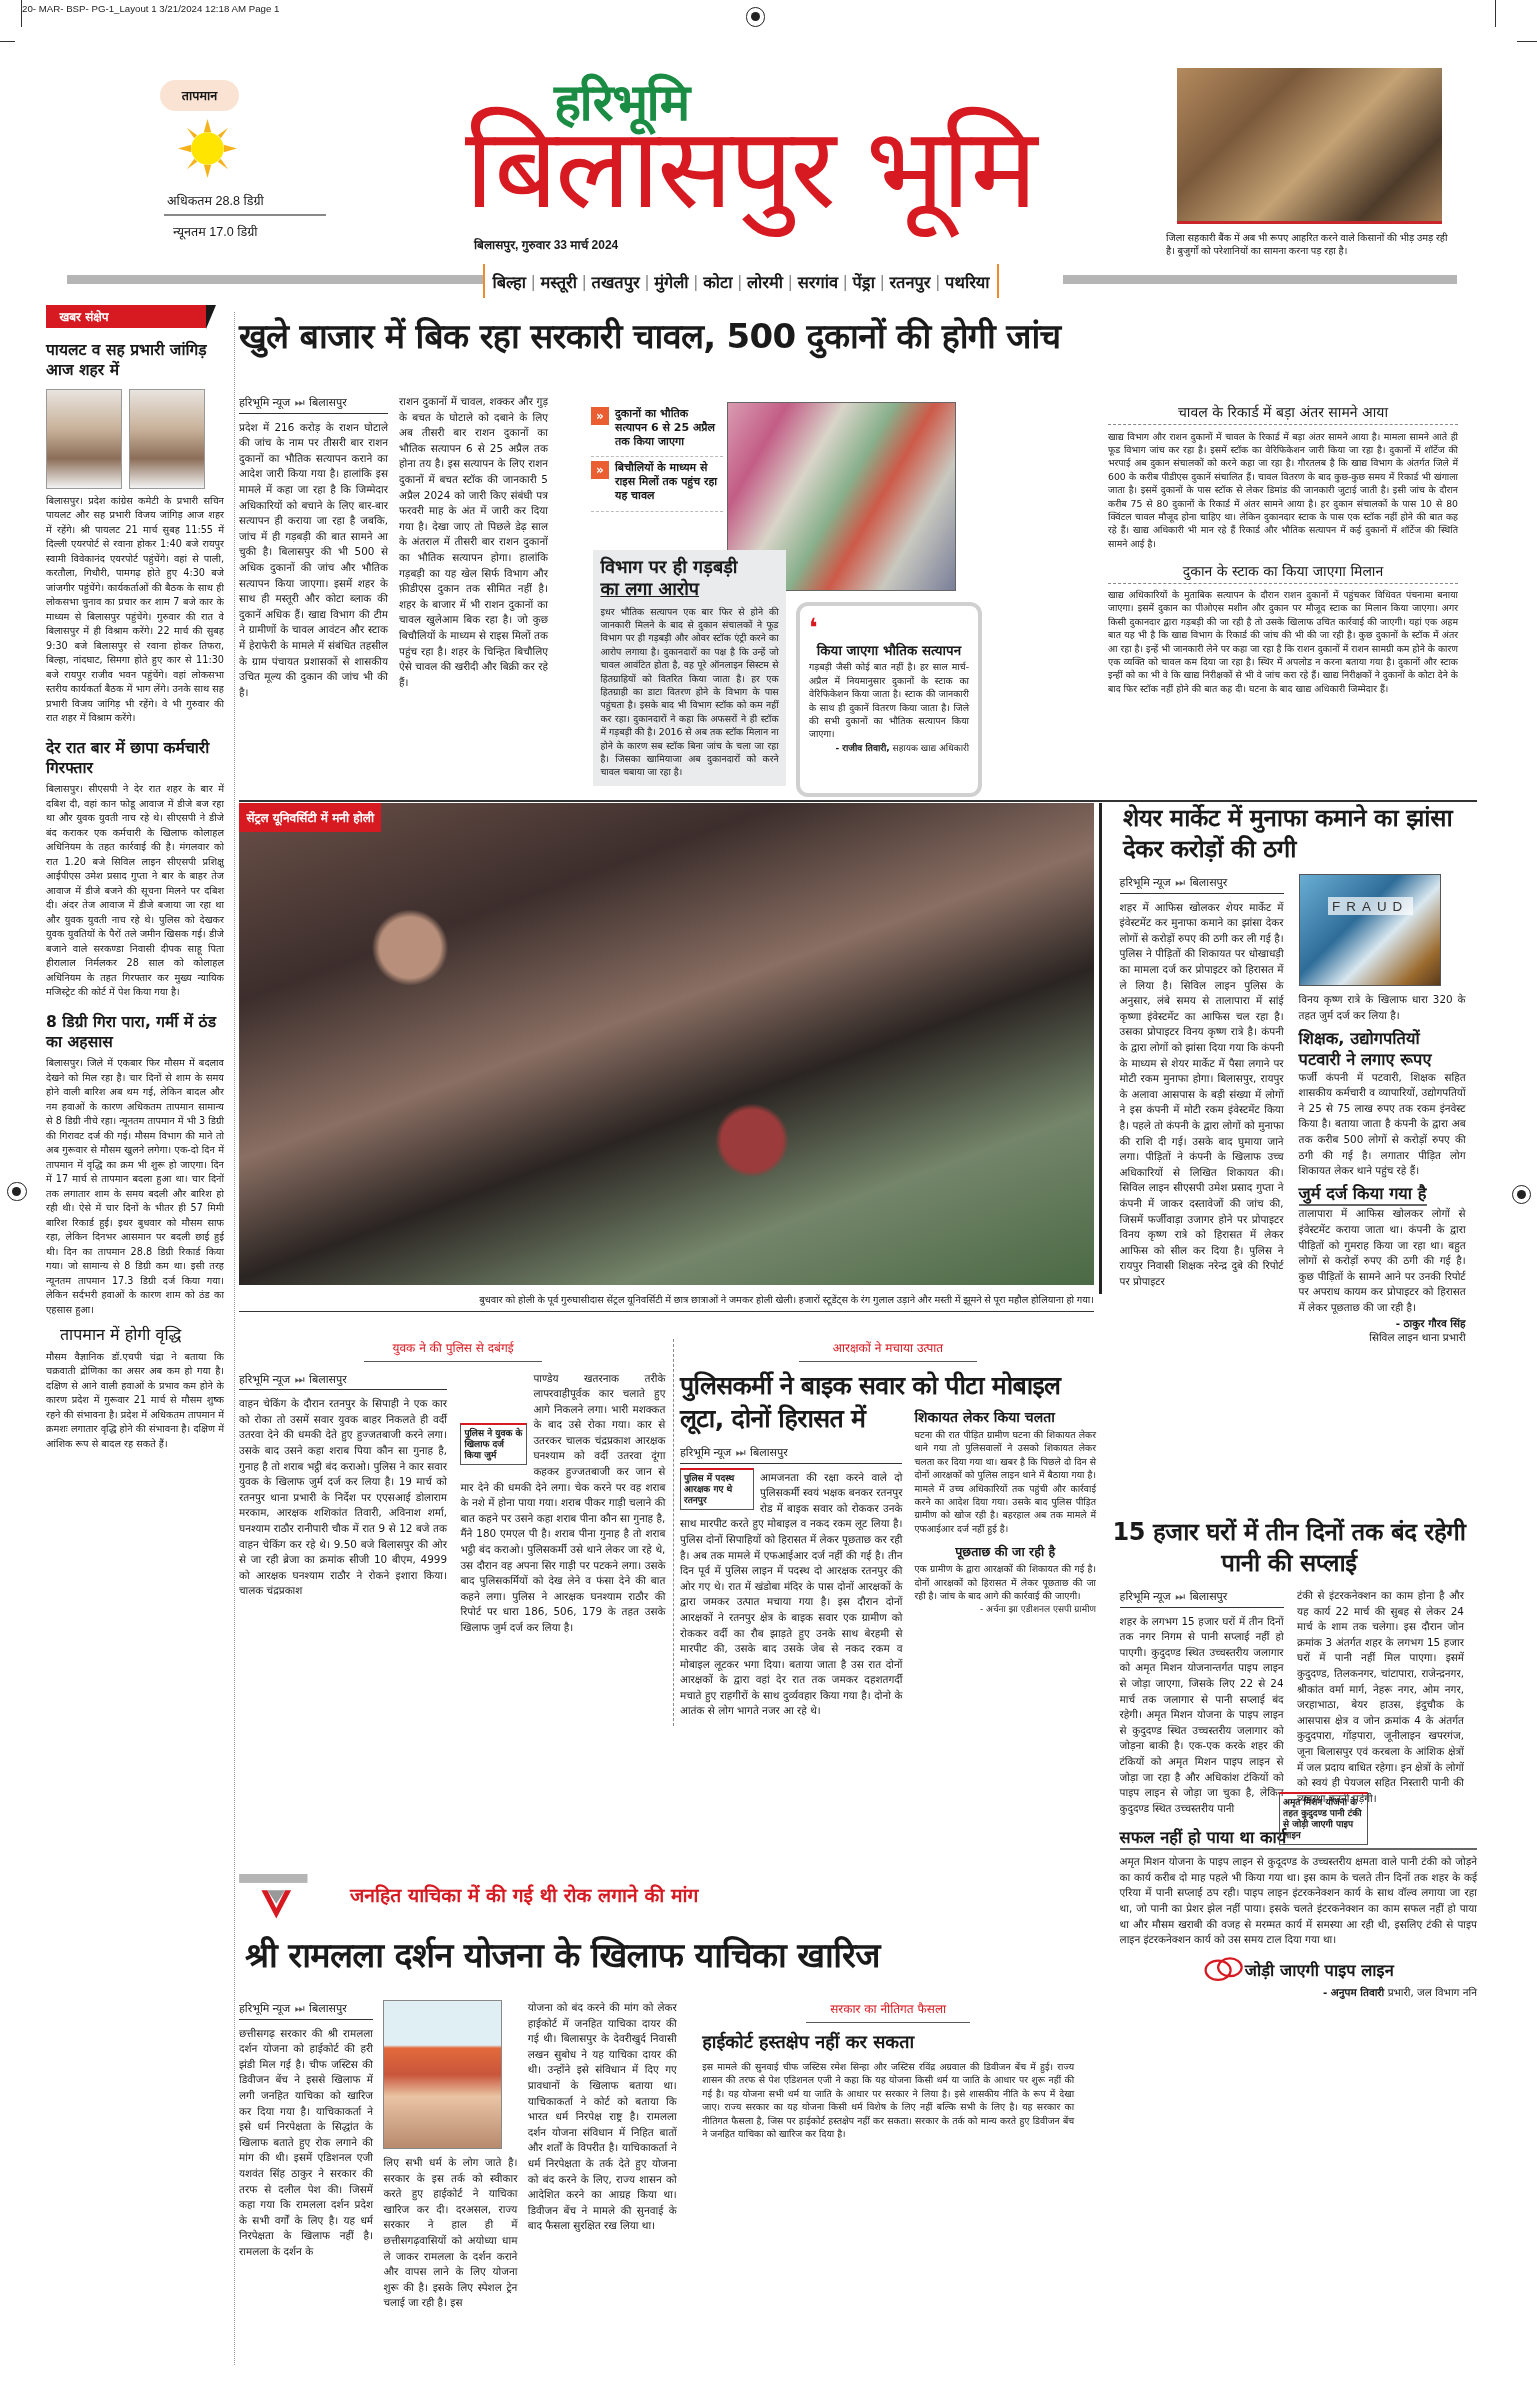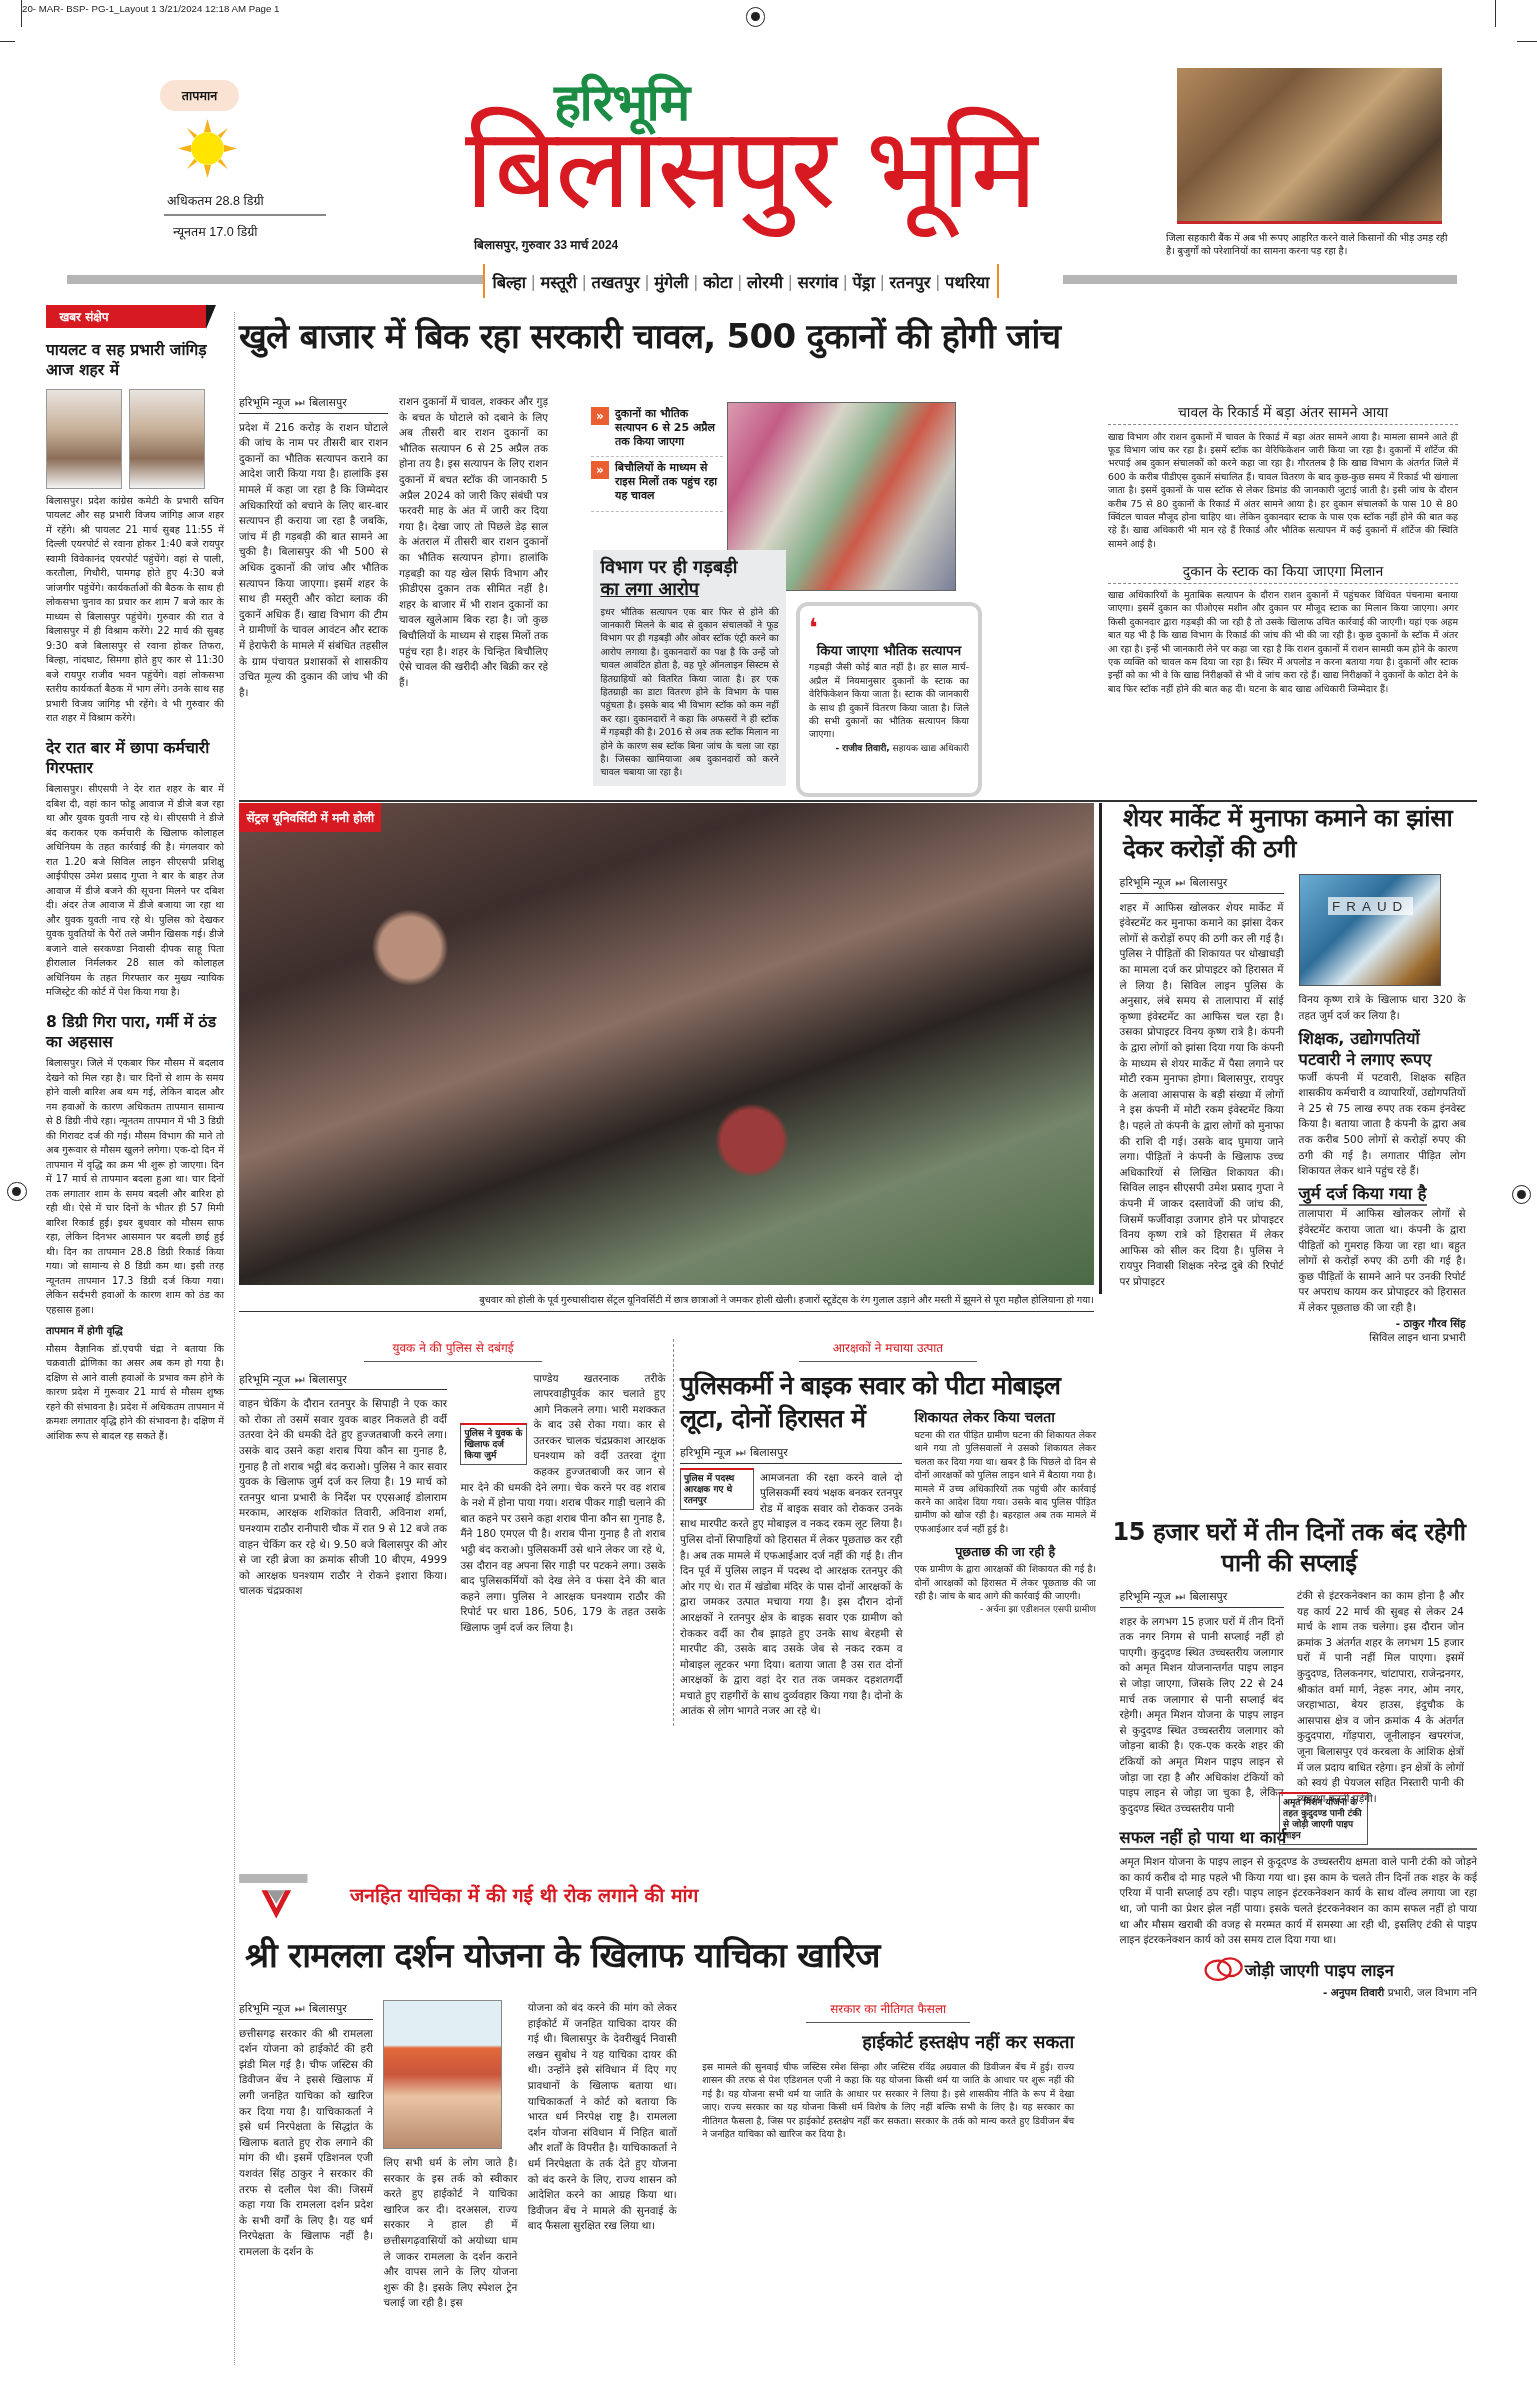--- a/index.html
+++ b/index.html
@@ -28,21 +28,21 @@
   .top-caption { left: 1166px; top: 231px; width: 290px; font-size: 9.7px; line-height: 13.4px; font-family: "Liberation Sans", sans-serif; }
 
   
   .left-col { left: 46px; top: 305px; width: 178px; }
   .sanshep { display: inline-block; background: #d71a21; color: #fff; font-weight: bold; font-size: 12px; padding: 3px 13.4px; width: 160px; position: relative; }
   .sanshep::after { content: ""; position: absolute; right: -10.4px; top: 0; border-left: 10.4px solid #1a1a1a; border-bottom: 24px solid transparent; }
   .lc-head { font-weight: bold; font-size: 15.6px; line-height: 20px; margin-top: 12px; }
   .lc-body { font-size: 9.7px; line-height: 14.5px; margin-top: 4.5px; text-align: justify; }
   .portraits { display: flex; gap: 7.4px; margin-top: 9px; }
   .portrait { width: 76px; height: 100px; border: 0.7px solid #999; background: linear-gradient(180deg,#e8e4de 0%,#c8b19a 40%,#8c6e58 70%,#f3f3f3 100%); }
-  .lc-sub { font-weight: bold; font-size: 10px; margin-top: 6px; }
+  .lc-sub { font-weight: normal; font-size: 16px; margin-top: 6px; margin-left: 14px; }
   .vline-dotted { border-left: 0.7px dotted #999; }
 
   
   .lead-head { left: 239px; top: 312px; font-size: 34px; font-weight: bold; letter-spacing: -0.7px; }
   .byline { font-size: 11px; font-family: "Liberation Sans", sans-serif; border-bottom: 1.5px solid #333; padding-bottom: 3.7px; }
   .byline .arr { color: #555; margin: 0 4.5px; }
   .col-text { font-size: 10.4px; line-height: 15.6px; text-align: justify; }
   .hl-item { display: flex; gap: 6px; font-size: 11px; line-height: 14px; font-weight: bold; padding: 4.5px 0 7.4px; border-bottom: 0.7px dashed #bbb; }
   .hl-badge { flex: none; width: 18px; height: 18px; background: #ea5e32; color: #fff; font-size: 12px; text-align: center; line-height: 18px; }
   .grey-box { background: #e9ebec; padding: 6px 7.4px; }
@@ -72,21 +72,21 @@
 
   
   .kicker-red { color: #d71a21; font-size: 12px; text-align: center; border-bottom: 1.5px solid #555; padding-bottom: 4.5px; margin: 0 auto; width: 178px; }
   .sec-head { font-size: 25px; line-height: 33px; font-weight: bold; letter-spacing: -0.7px; }
   .inset-tag { border: 0.7px solid #555; border-top: 2.2px solid #d71a21; padding: 3px; font-size: 9px; line-height: 11px; font-weight: bold; }
 
   
   .ram-kicker { left: 350px; top: 1881px; font-size: 19.3px; color: #d71a21; font-weight: bold; }
   .ram-head { left: 245px; top: 1931px; font-size: 34px; font-weight: bold; letter-spacing: -0.7px; }
   .court-img { width: 119px; height: 149px; background: linear-gradient(180deg,#dfeff3 0%,#dfeff3 30%,#e26a3b 32%,#c9553b 50%,#e9c4a4 65%,#b88a6d 100%); border: 0.7px solid #888; }
-  .hc-head { font-size: 18px; font-weight: bold; text-align: right; }
+  .hc-head { font-size: 18px; font-weight: bold; text-align: left; }
 
   .bold { font-weight: bold; }
   .signoff { text-align: right; font-size: 10.4px; }
 </style>
 </head>
 <body>
 
 <div class="abs slug">20- MAR- BSP- PG-1_Layout 1  3/21/2024  12:18 AM  Page 1</div>
 <div class="abs crop-v" style="left:21px;top:0;height:27px"></div>
 <div class="abs crop-h" style="left:0;top:41px;width:15px"></div>

